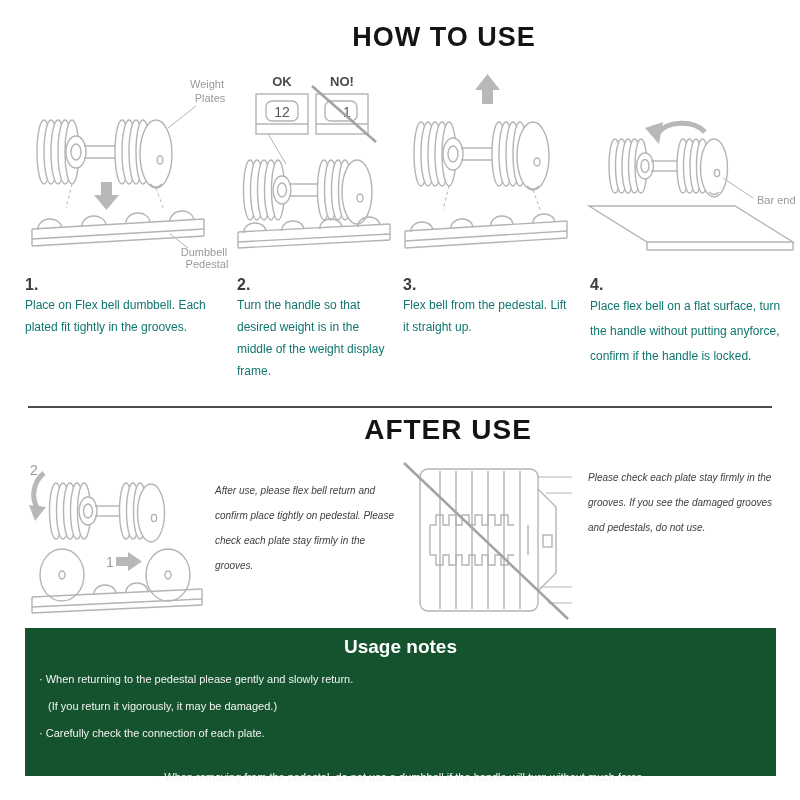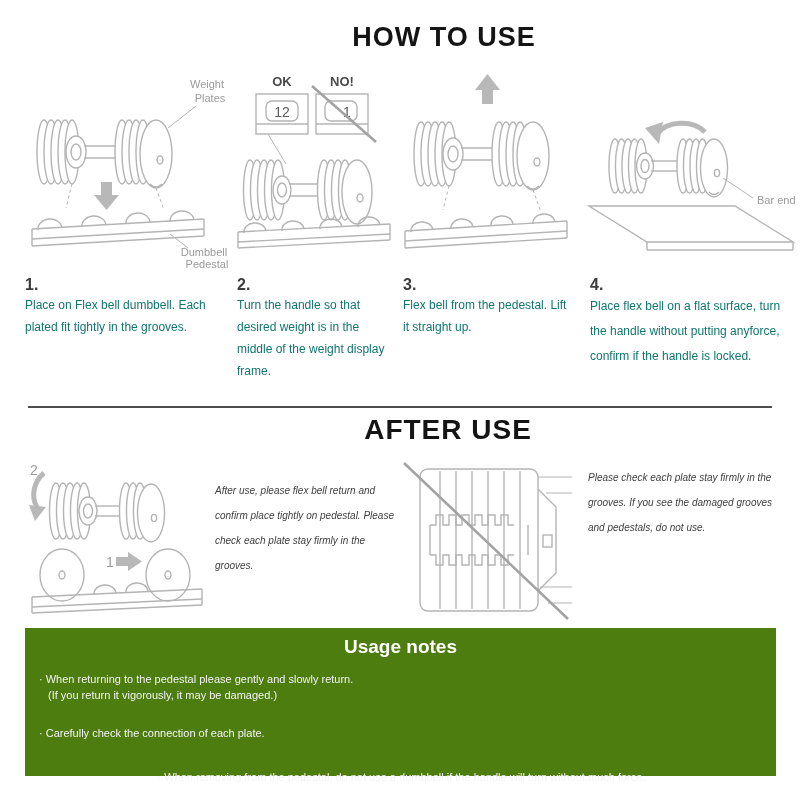--- a/index.html
+++ b/index.html
@@ -8,21 +8,21 @@
   .abs{position:absolute;}
   .title{width:800px;text-align:center;font-weight:700;color:#141414;margin:0;}
   #howto-title{top:22px;left:0;font-size:27px;letter-spacing:1px;padding-left:44px;}
   #after-title{top:414px;left:0;font-size:28px;letter-spacing:1px;padding-left:48px;}
   .step-num{font-size:16px;font-weight:700;color:#3c3c3c;}
   .step-text{font-size:12px;line-height:22px;color:#0f766e;}
   .step-text.wide{line-height:25px;}
   .after-text{font-size:10px;line-height:25px;color:#404040;font-style:italic;}
   .divider{left:28px;top:406px;width:744px;height:2px;background:#4d4d4d;}
   
-  #notes-box{left:25px;top:628px;width:751px;height:148px;background:#4d7c0f;}
+  #notes-box{left:25px;top:628px;width:751px;height:148px;background:#14532d;}
   #notes-title{top:8px;left:0;width:751px;text-align:center;font-size:19px;font-weight:700;color:#ffffff;}
   .note-line{left:14px;width:725px;font-size:11px;line-height:27px;color:#f3f3f3;}
   .note-cont{padding-left:9px;}
   
   svg.ill line, svg.ill path, svg.ill rect, svg.ill polyline{stroke:#b4b4b4;fill:none;stroke-width:1.4;}
   svg.ill ellipse{stroke:#b4b4b4;fill:#ffffff;stroke-width:1.4;}
   svg.ill .dash{stroke-dasharray:3,3;}
   svg.ill .arrow{fill:#b8b8b8;stroke:none;}
   svg.ill .curved{stroke:#b8b8b8;stroke-width:5;fill:none;}
   svg.ill .slash{stroke:#a3a3a3;stroke-width:2.6;}
@@ -251,18 +251,18 @@
     <line class="thin" x1="142" y1="132" x2="174" y2="132"></line>
     <line class="thin" x1="150" y1="148" x2="174" y2="148"></line>
     <line class="slash" x1="6" y1="8" x2="170" y2="164"></line>
   </svg>
 
   <div class="abs after-text" style="left:588px;top:465px;width:200px;">Please check each plate stay firmly in the grooves. If you see the damaged grooves and pedestals, do not use.</div>
 
   <div id="notes-box" class="abs">
     <div id="notes-title" class="abs">Usage notes</div>
     <div class="abs note-line" style="top:38px;">· When returning to the pedestal please gently and slowly return.</div>
-    <div class="abs note-line note-cont" style="top:54px;">(If you return it vigorously, it may be damaged.)</div>
+    <div class="abs note-line note-cont" style="top:65px;">(If you return it vigorously, it may be damaged.)</div>
     <div class="abs note-line" style="top:92px;">· Carefully check the connection of each plate.</div>
     <div class="abs note-line" style="top:136px;text-align:center;">· When removing from the pedestal, do not use a dumbbell if the handle will turn without much force.</div>
   </div>
 
 </div>
 
 </body></html>

